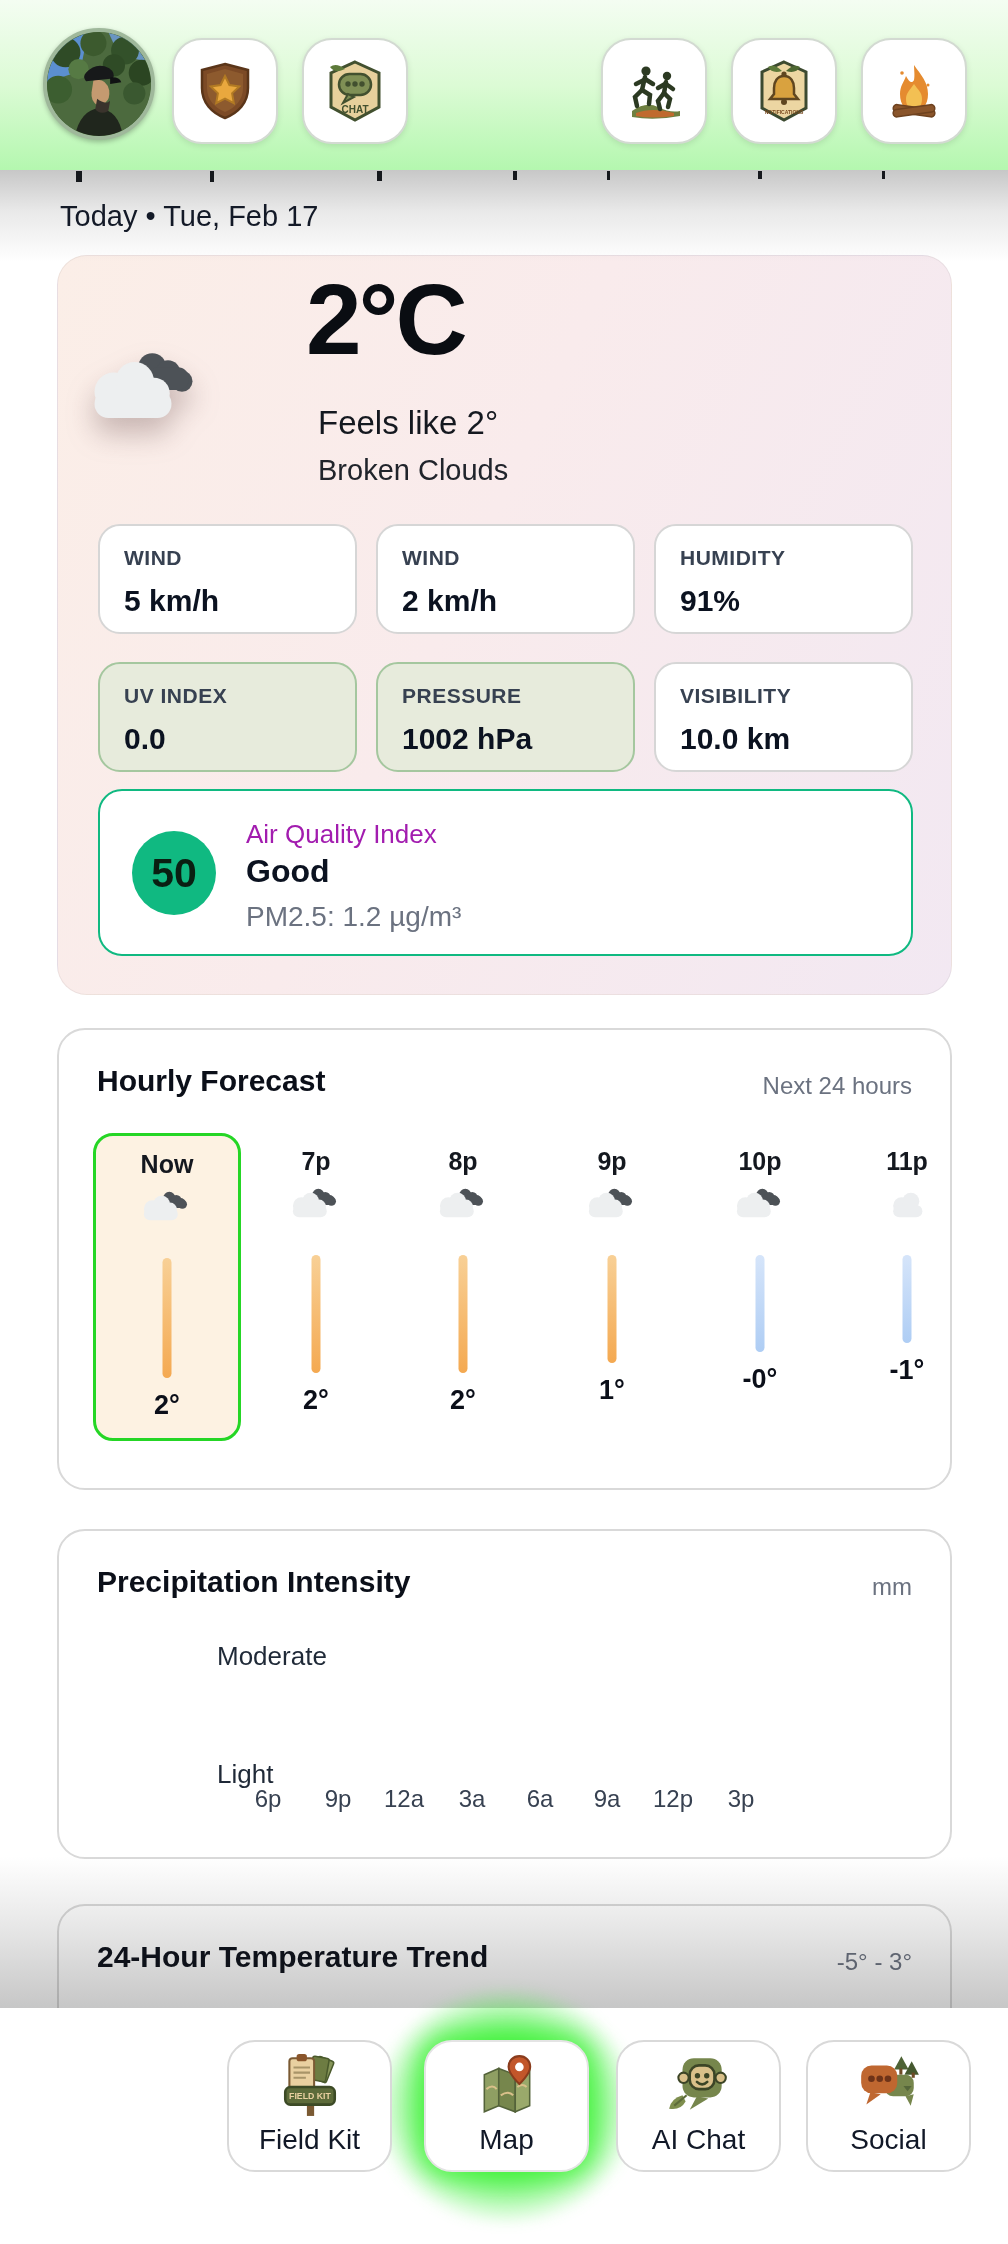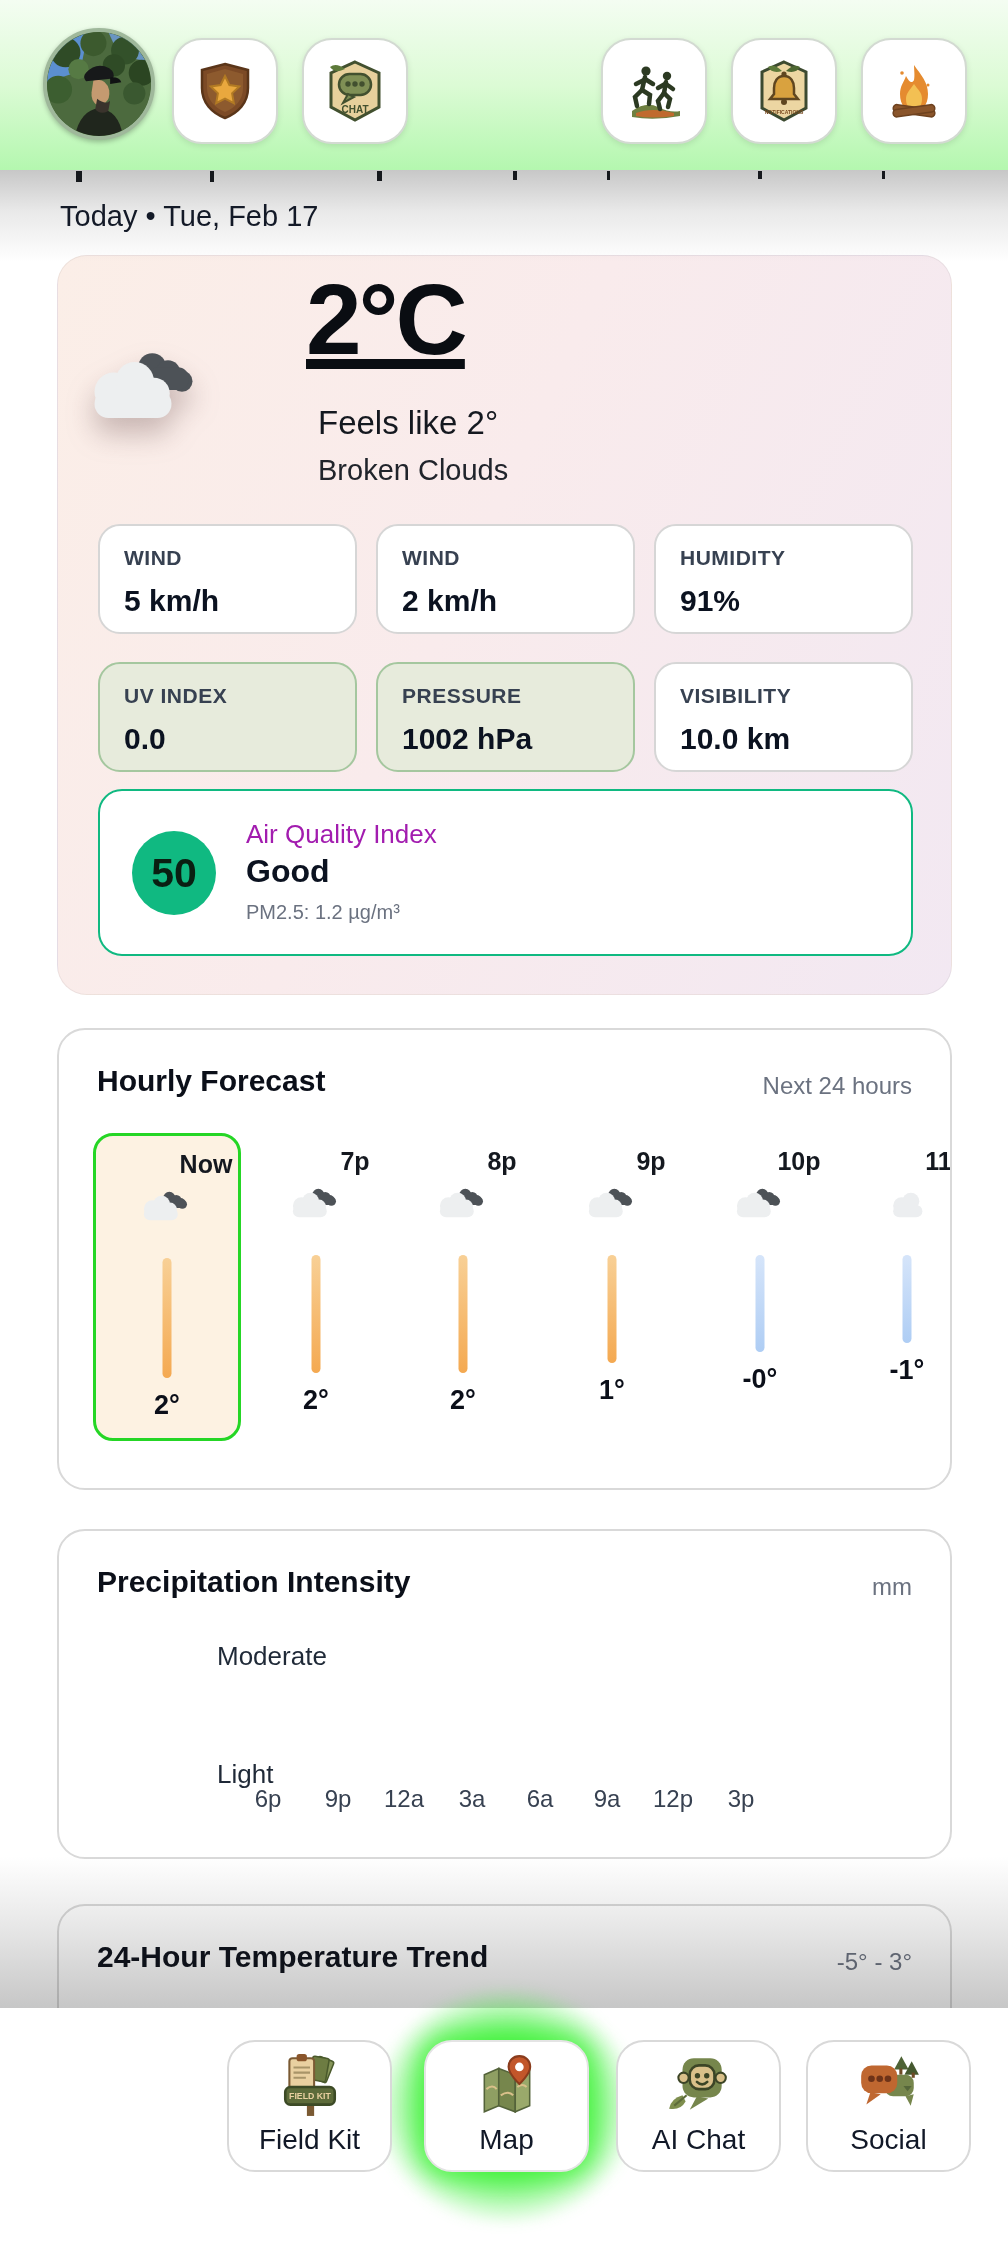--- a/index.html
+++ b/index.html
@@ -34,21 +34,21 @@
   .clip-marks i{position:absolute;top:0;background:#15181c;display:block;}
   
   .date-row{position:absolute;left:60px;top:200px;font-size:29px;color:#111827;font-weight:500;z-index:2;}
   
   .weather-card{
     position:absolute;left:57px;top:255px;width:895px;height:740px;border-radius:30px;z-index:1;
     background:linear-gradient(115deg,#fbeee7 0%,#f9ebec 45%,#f2e8f2 100%);
     border:1px solid rgba(0,0,0,.05);box-sizing:border-box;
   }
   .big-cloud{position:absolute;left:26px;top:88px;width:126px;height:92px;filter:drop-shadow(0 16px 14px rgba(110,80,80,.35));}
-  .cur-temp{position:absolute;left:248px;top:6px;font-size:100px;font-weight:800;letter-spacing:-3px;color:#0a0d12;text-decoration:underline;}
+  .cur-temp{position:absolute;left:248px;top:6px;font-size:100px;font-weight:800;letter-spacing:-3px;color:#0a0d12;}
   .cur-feels{position:absolute;left:260px;top:148px;font-size:33px;font-weight:500;color:#14181f;}
   .cur-cond{position:absolute;left:260px;top:198px;font-size:29px;font-weight:400;color:#20242b;}
   .stats-grid{
     position:absolute;left:40px;top:268px;width:815px;
     display:grid;grid-template-columns:repeat(3,1fr);gap:28px 19px;
   }
   .stat-card{
     height:110px;background:#ffffff;border:2px solid #d6d6d6;border-radius:22px;
     box-sizing:border-box;padding:20px 24px;position:relative;
   }
@@ -59,33 +59,33 @@
     position:absolute;left:40px;top:533px;width:815px;height:167px;border-radius:24px;
     background:#ffffff;border:2.5px solid #10b981;box-sizing:border-box;
   }
   .aqi-circle{
     position:absolute;left:32px;top:40px;width:84px;height:84px;border-radius:50%;
     background:#10b981;display:flex;align-items:center;justify-content:center;
     font-size:41px;font-weight:700;color:#0a1f12;
   }
   .aqi-title{position:absolute;left:146px;top:28px;font-size:26px;color:#a21caf;}
   .aqi-category{position:absolute;left:146px;top:62px;font-size:32px;font-weight:700;color:#0b1220;}
-  .aqi-pm{position:absolute;left:146px;top:110px;font-size:20px;color:#6b7280;}
+  .aqi-pm{position:absolute;left:146px;top:110px;font-size:28px;color:#6b7280;}
   
   .section-card{
     position:absolute;left:57px;width:895px;background:#fff;border:2px solid #d9d9d9;
     border-radius:28px;box-sizing:border-box;z-index:1;
   }
   .sec-title{position:absolute;left:38px;top:34px;font-size:30px;font-weight:800;color:#0b0f19;}
   .sec-side{position:absolute;right:38px;top:42px;font-size:24px;color:#6b7280;}
   
   .hourly-card{top:1028px;height:462px;overflow:hidden;}
   .hour-col{position:absolute;top:103px;width:148px;height:308px;box-sizing:border-box;}
   .hour-col.active{background:#fdf2e2;border:3px solid #25d625;border-radius:20px;}
-  .hour-label{position:absolute;top:14px;left:0;width:100%;text-align:center;font-size:25px;font-weight:700;color:#14181f;margin-left:39px;}
+  .hour-label{position:absolute;top:14px;left:0;width:100%;text-align:center;font-size:25px;font-weight:700;color:#14181f;}
   .hour-cloud{position:absolute;top:52px;left:50%;transform:translateX(-50%);width:56px;height:40px;}
   .hour-bar{position:absolute;top:122px;left:50%;transform:translateX(-50%);width:9px;border-radius:5px;}
   .hour-bar.orange{background:linear-gradient(180deg,#f8d096 0%,#f4a951 100%);}
   .hour-bar.blue{background:linear-gradient(180deg,#d6e5fa 0%,#aecdf4 100%);}
   .hour-temp{position:absolute;left:0;width:100%;text-align:center;font-size:27px;font-weight:800;color:#0b0f19;}
   
   .precip-card{top:1529px;height:330px;}
   .precip-ylabel{position:absolute;left:158px;font-size:26px;color:#1f2937;}
   .precip-tick{position:absolute;top:254px;transform:translateX(-50%);font-size:24px;color:#374151;}
   

